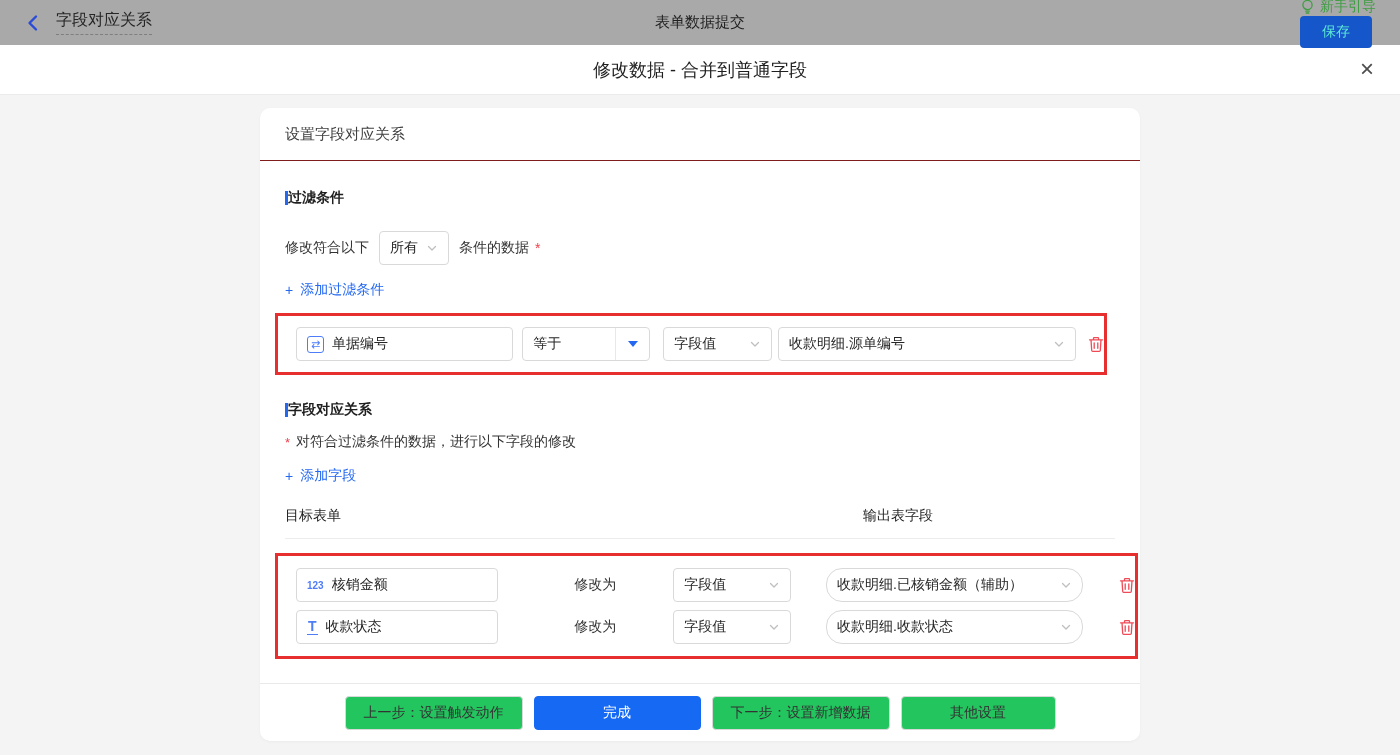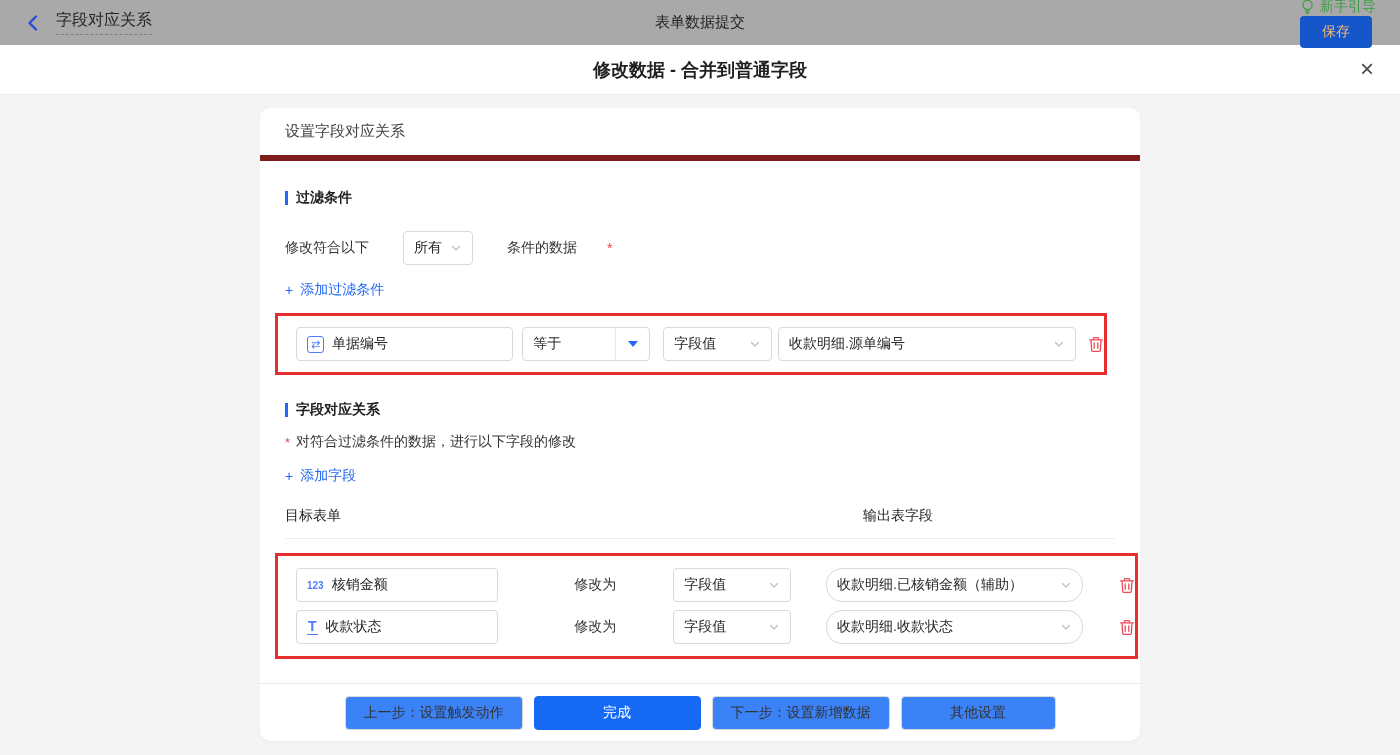--- a/index.html
+++ b/index.html
@@ -22,55 +22,55 @@
     font-size: 16px; color: #262626;
     border-bottom: 1px dashed #7e7e7e; padding-bottom: 3px; cursor: pointer;
   }
   .topbar-center {
     position: absolute; left: 0; right: 0; text-align: center;
     font-size: 15px; color: #1f1f1f; pointer-events: none;
   }
   .topbar-right { margin-left: auto; display: flex; align-items: flex-start; z-index: 1; flex-direction: column; }
   .guide { display: flex; align-items: center; gap: 5px; color: #3f9e43; font-size: 14px; cursor: pointer; }
   .save-btn {
-    background: #1557cb; color: #fdba74; font-size: 14px;
+    background: #1557cb; color: #5eead4; font-size: 14px;
     border: none; border-radius: 4px; height: 32px; padding: 0 22px; cursor: pointer;
   }
   
   .modal-header {
     height: 50px; background: #fff; position: relative;
     display: flex; align-items: center; justify-content: center;
     border-bottom: 1px solid #ebebeb;
   }
-  .modal-title { font-size: 18px; font-weight: bold; color: #1f1f1f; }
+  .modal-title { font-size: 18px; font-weight: normal; color: #1f1f1f; }
   .modal-close {
     position: absolute; right: 26px; top: 12px;
     font-size: 24px; line-height: 1; color: #4d4d4d; cursor: pointer;
     font-weight: normal;
   }
   
   .page-body { height: 660px; background: #f4f4f5; }
   .card {
     width: 880px; height: 633px; margin: 13px auto 0;
     background: #fff; border-radius: 10px;
     display: flex; flex-direction: column;
     box-shadow: 0 1px 3px rgba(0,0,0,0.04);
   }
   .card-header {
     height: 53px; display: flex; align-items: center;
     padding: 0 25px; font-size: 15px; color: #404040;
-    border-bottom: 6px solid #7f1d1d; flex: none;
+    border-bottom: 1px solid #7f1d1d; flex: none;
   }
   .card-content { padding: 28px 25px 0; flex: 1 1 auto; overflow: hidden; }
   .section-title {
-    display: flex; align-items: center; gap: 8px;
+    display: flex; align-items: center; 
     font-size: 14px; font-weight: bold; color: #1f1f1f;
   }
   .section-bar { width: 3px; height: 14px; background: #2468f2; flex: none; }
-  .cond-line { display: flex; align-items: center; margin-top: 24px; font-size: 14px; color: #333; gap: 24px; }
+  .cond-line { display: flex; align-items: center; margin-top: 24px; font-size: 14px; color: #333; }
   .asterisk { color: #f0414b; margin-left: 6px; font-size: 14px; }
   .note-asterisk { color: #f0414b; margin-right: 6px; font-size: 13px; }
   .add-link {
     display: flex; align-items: center; gap: 7px;
     color: #2468f2; font-size: 14px; margin-top: 16px; cursor: pointer; width: fit-content;
   }
   
   .box {
     height: 34px; background: #fff; border: 1px solid #d9d9d9; border-radius: 4px;
     display: flex; align-items: center; font-size: 14px; color: #262626;
@@ -126,21 +126,21 @@
     position: relative; margin-top: 22px; padding-bottom: 13px;
     border-bottom: 1px solid #ededed; font-size: 14px; color: #1f1f1f;
   }
   .col-output { position: absolute; left: 578px; top: 0; }
   
   .card-footer {
     margin-top: auto; height: 58px; border-top: 1px solid #e9e9e9; flex: none;
     display: flex; align-items: center; justify-content: center; gap: 11px;
   }
   .f-btn {
-    height: 34px; background: #3b82f6; border: 1px solid #d9d9d9; border-radius: 4px;
+    height: 34px; background: #22c55e; border: 1px solid #d9d9d9; border-radius: 4px;
     font-size: 14px; color: #333; padding: 0 18px; min-width: 155px; cursor: pointer;
     font-family: inherit;
   }
   .f-btn.primary {
     background: #1669f2; border-color: #1669f2; color: #fff; min-width: 167px;
   }
 </style>
 </head>
 <body>
 

